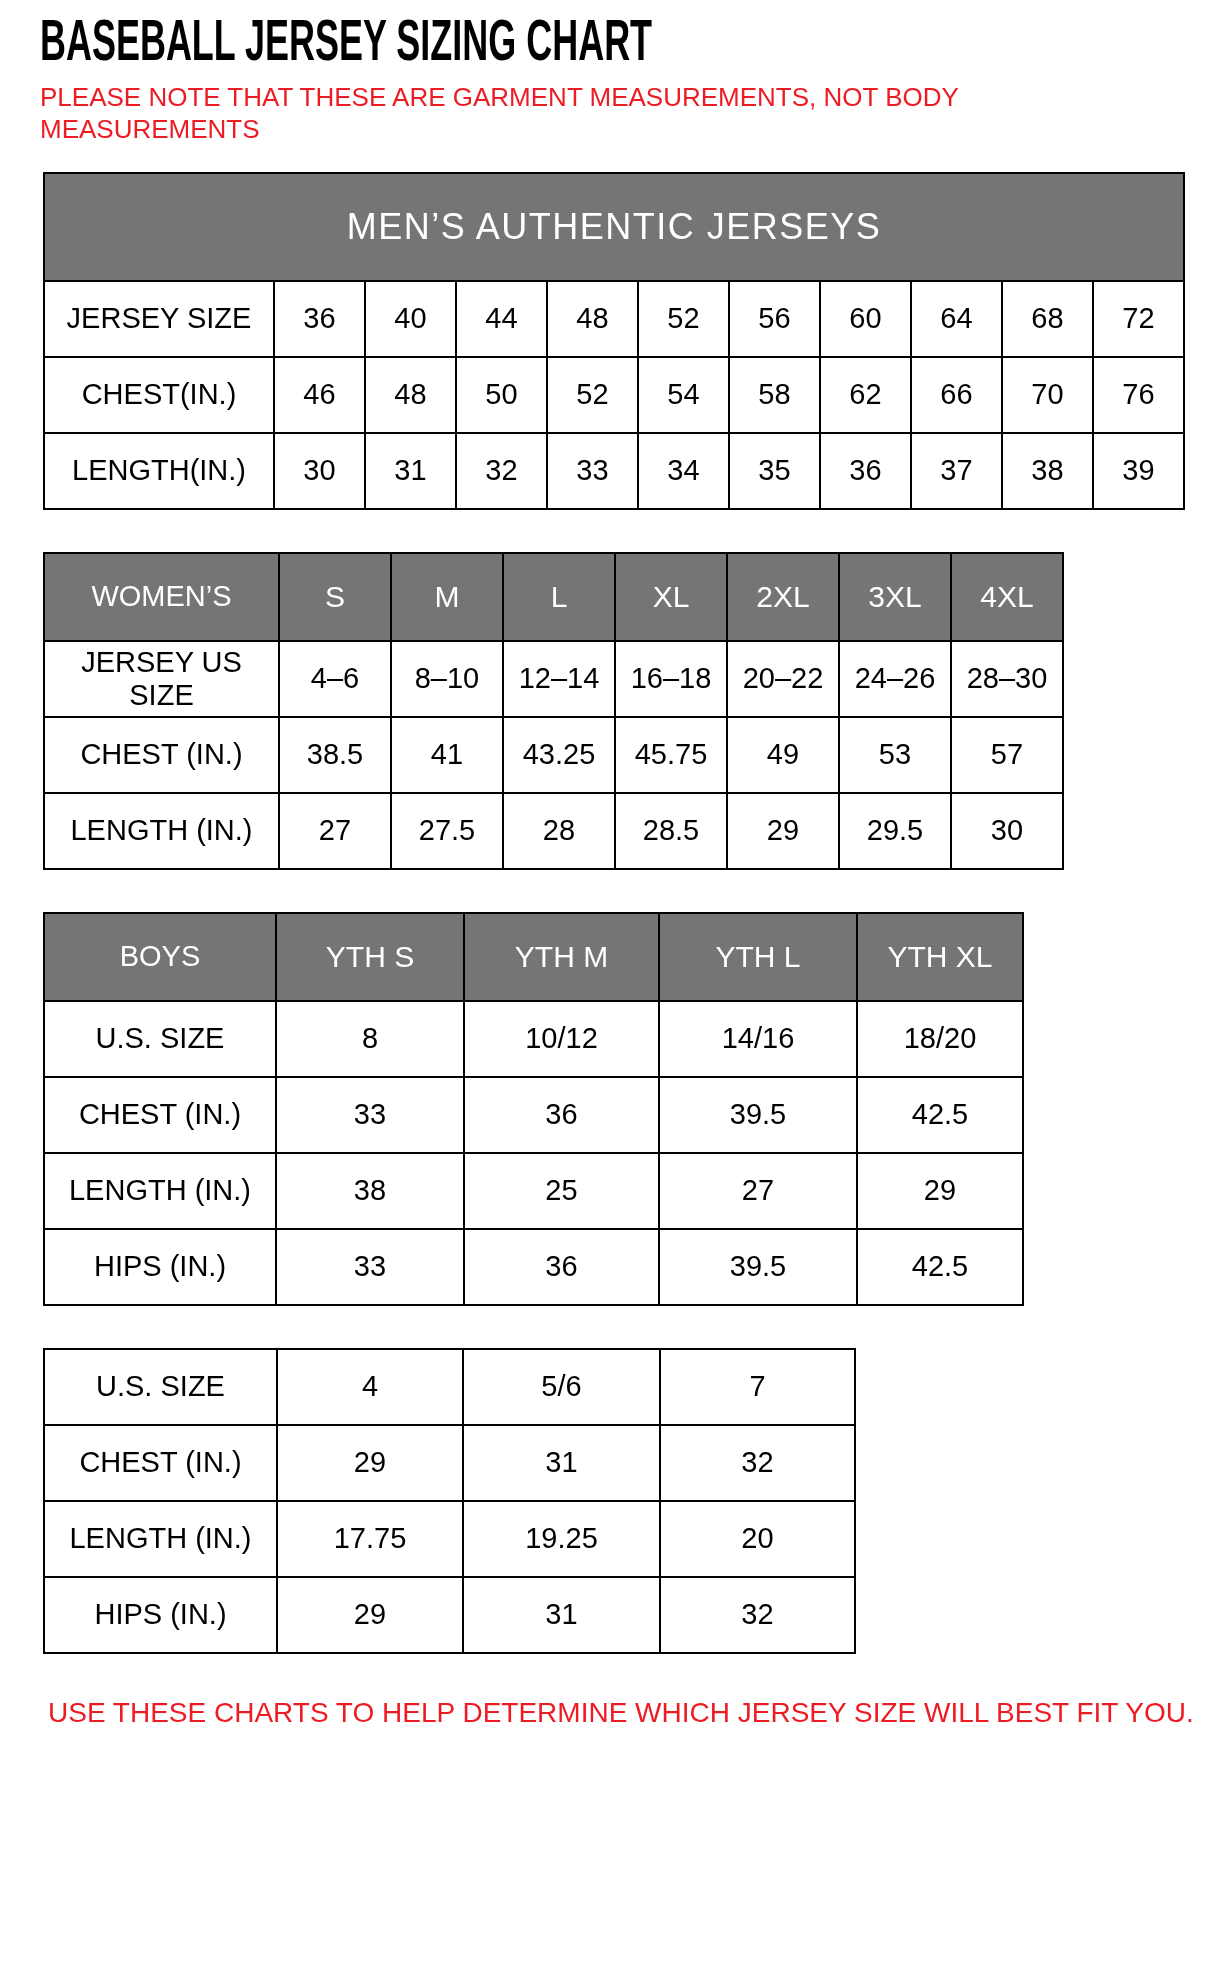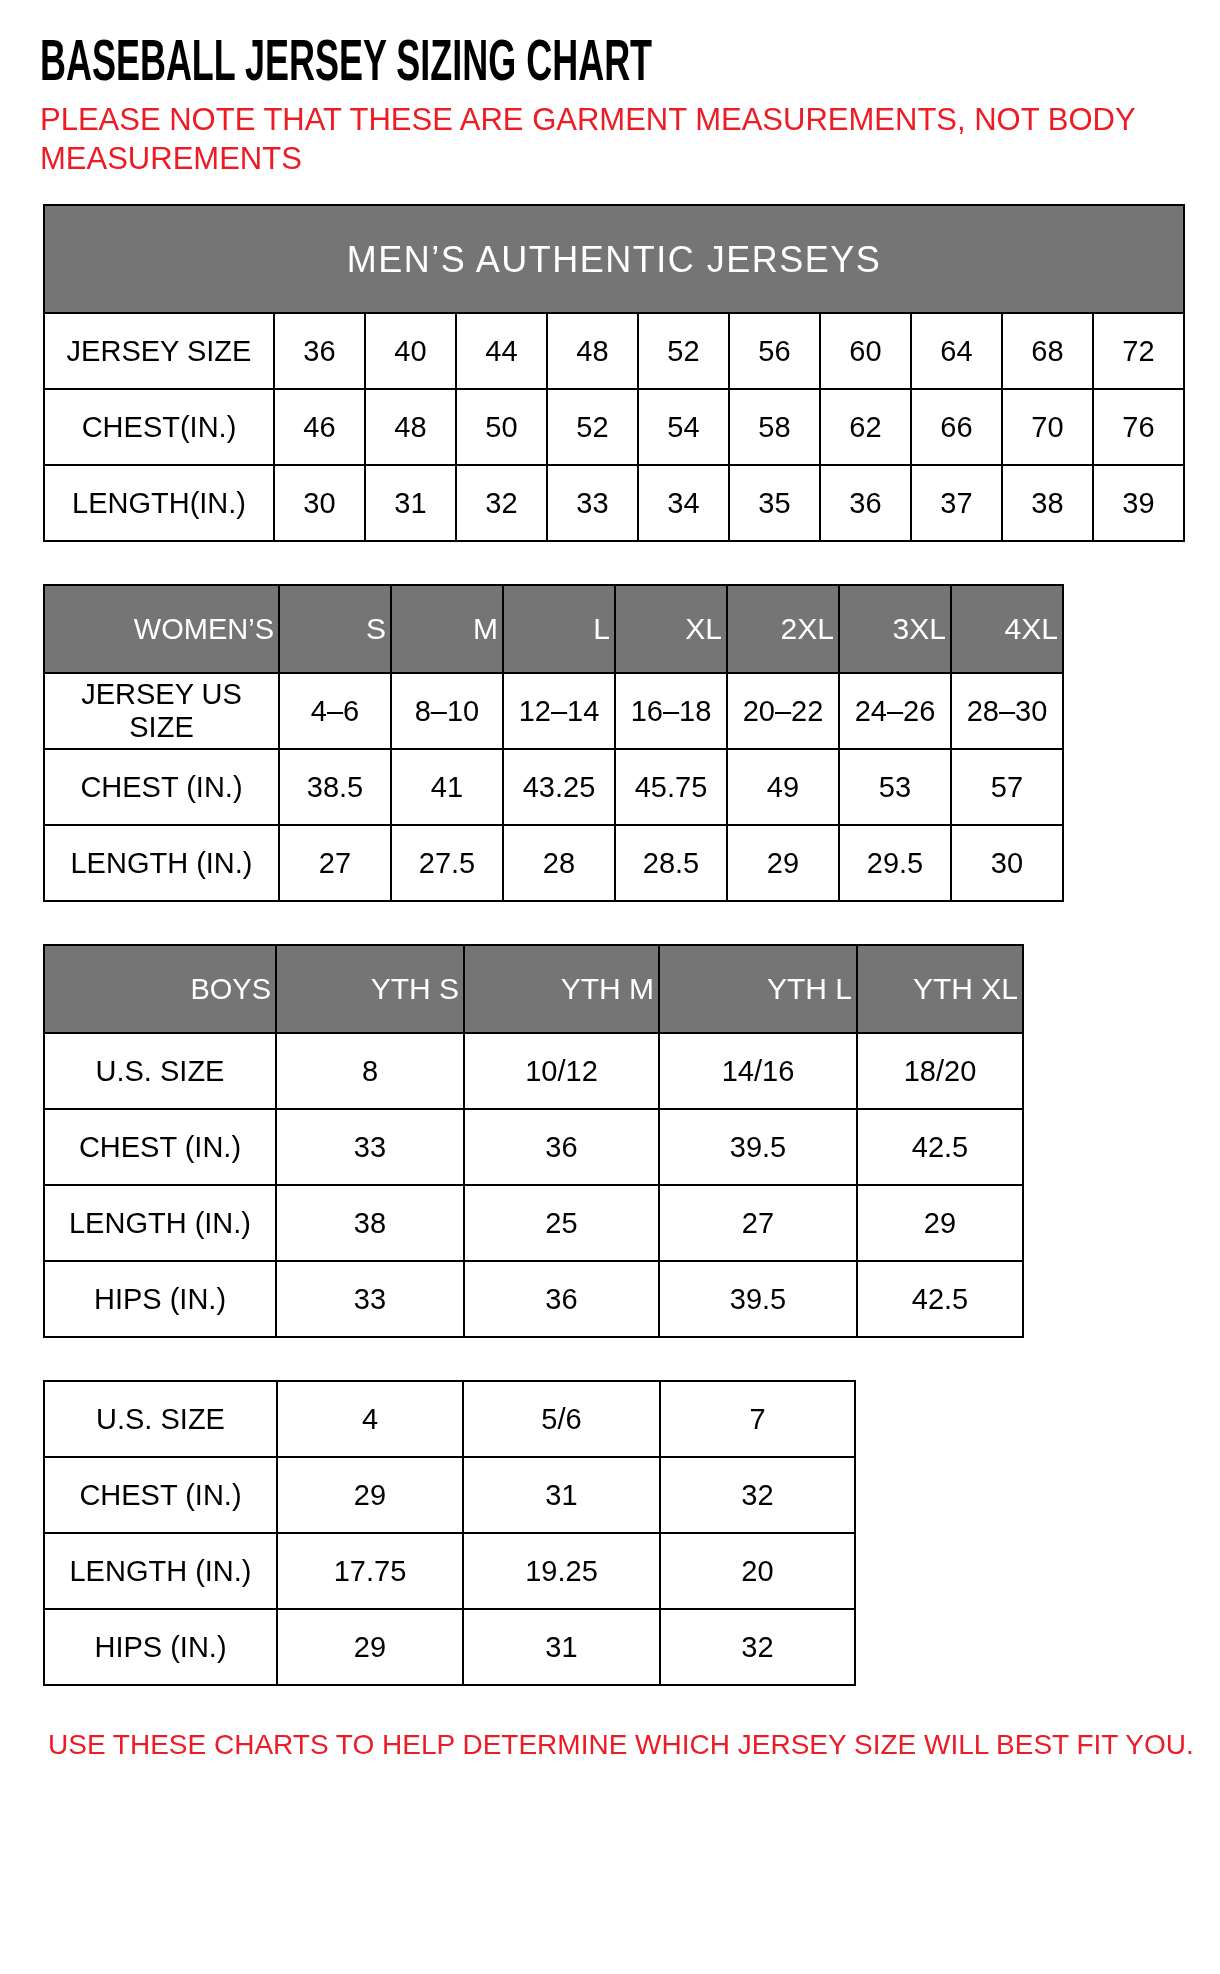--- a/index.html
+++ b/index.html
@@ -13,36 +13,36 @@
     padding: 0;
     background: #ffffff;
   }
   body {
     width: 1220px;
     height: 1974px;
     font-family: "Liberation Sans", sans-serif;
     color: #000;
     overflow: hidden;
   }
-  .page { padding: 24px 20px 0 40px; }
+  .page { padding: 4px 20px 0 40px; }
 
   .title {
     margin: 6px 0 10px 0;
     font-size: 58px;
     line-height: 1.05;
     font-weight: 900;
     letter-spacing: 0px;
     white-space: nowrap;
     transform: scaleX(0.62);
     transform-origin: left center;
   }
   .note {
     margin: 0 0 26px 0;
     color: var(--accent-red, #ed1c24);
-    font-size: 31px;
+    font-size: 26px;
     line-height: 1.25;
     font-weight: 400;
   }
 
   table {
     border-collapse: collapse;
     table-layout: fixed;
     margin: 0 0 42px 3px;
   }
   td {
@@ -61,21 +61,20 @@
     height: 108px;
     font-size: 36px;
     letter-spacing: 1.5px;
     font-weight: 400;
   }
   td.head {
     background: var(--header-gray, #757575);
     color: #ffffff;
     height: 88px;
     font-size: 30px;
-    text-align: right;
   }
   td.label { font-size: 29px; }
 
   .footer {
     margin: 8px;
     color: var(--accent-red, #ed1c24);
     font-size: 28px;
     line-height: 1.2;
     white-space: nowrap;
   }

